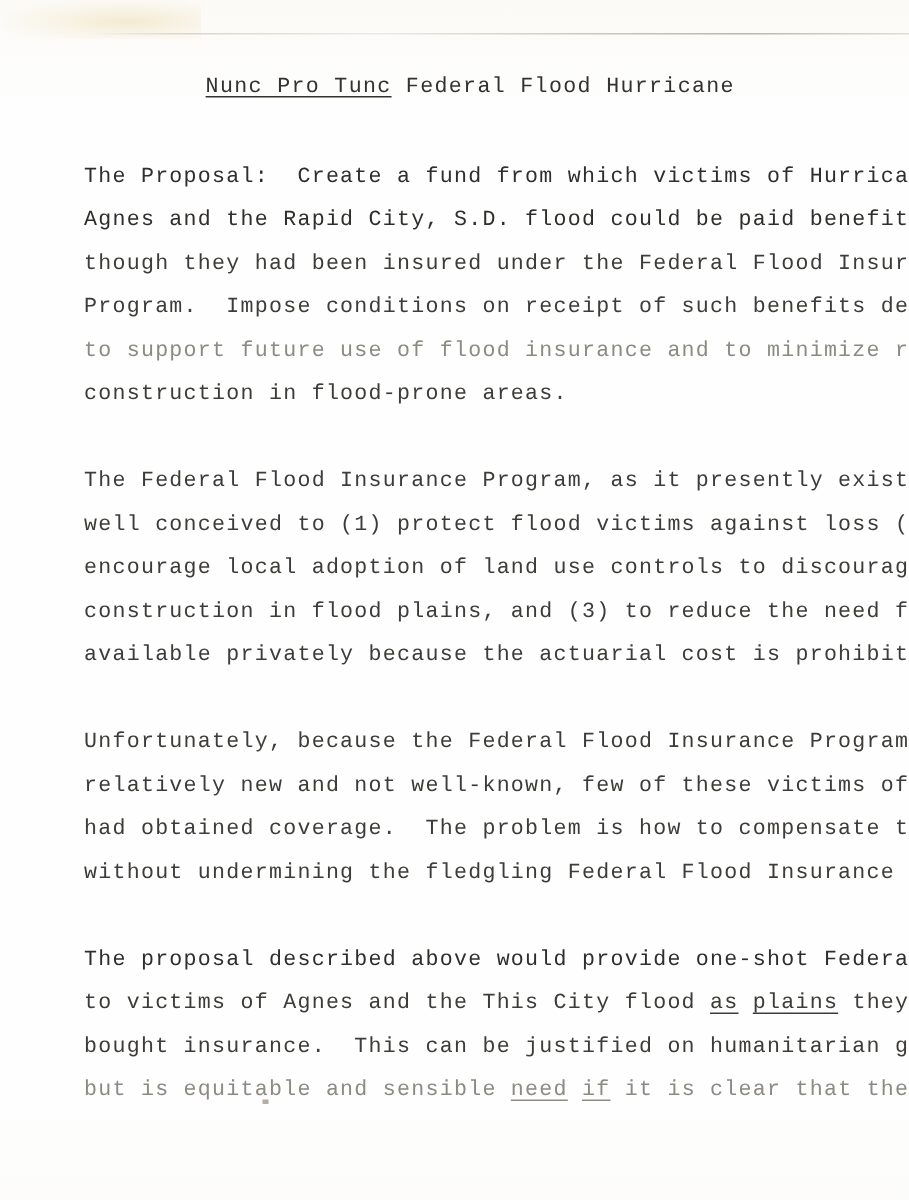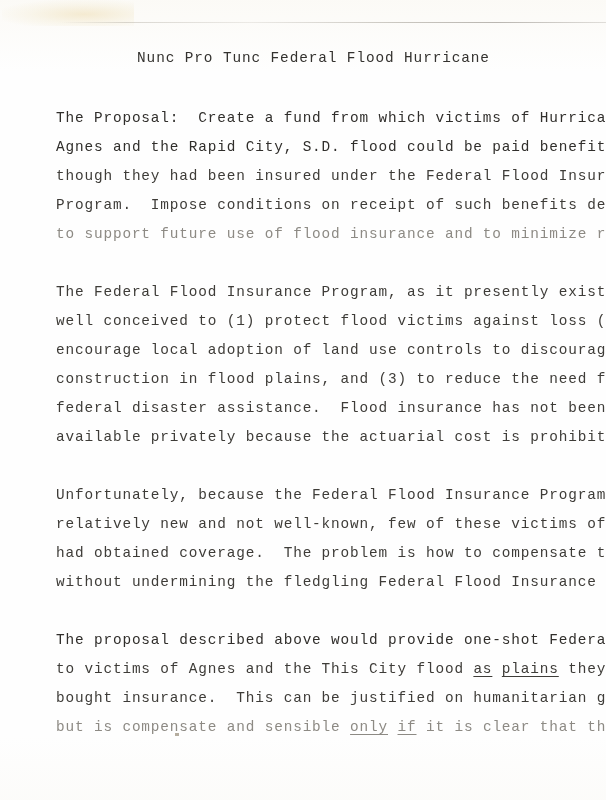--- a/index.html
+++ b/index.html
@@ -76,20 +76,21 @@
     top: 50px;
     left: 0;
     width: 606px;
     text-align: center;
     font-size: 14.4px;
     letter-spacing: 0.9px;
     color: #34322f;
     white-space: pre;
   }
   #title .u {
+    text-decoration: underline;
     text-underline-offset: 3px;
     text-decoration-thickness: 1px;
     padding-left: 21px;
   }
 
   #body {
     position: absolute;
     top: 104px;
     left: 56px;
     width: 550px;
@@ -132,36 +133,36 @@
 
   <div id="title"><span class="u">Nunc Pro Tunc</span><span> Federal Flood Hurricane</span></div>
 
   <div id="body">
       <div class="para">
         <div class="line ink-dark">The Proposal:  Create a fund from which victims of Hurricane</div>
         <div class="line ink-dark">Agnes and the Rapid City, S.D. flood could be paid benefits as</div>
         <div class="line ink-normal">though they had been insured under the Federal Flood Insurance</div>
         <div class="line ink-normal">Program.  Impose conditions on receipt of such benefits designed</div>
         <div class="line ink-light">to support future use of flood insurance and to minimize re-</div>
+        <div class="line ink-normal">construction in flood-prone areas.</div>
       </div>
       <div class="para">
         <div class="line ink-normal">The Federal Flood Insurance Program, as it presently exists, is</div>
         <div class="line ink-normal">well conceived to (1) protect flood victims against loss (2)</div>
         <div class="line ink-normal">encourage local adoption of land use controls to discourage new</div>
         <div class="line ink-normal">construction in flood plains, and (3) to reduce the need for</div>
-        <div class="line ink-normal">federal disaster assistance.  Flood insurance has not been</div>
         <div class="line ink-normal">available privately because the actuarial cost is prohibitive.</div>
       </div>
       <div class="para">
         <div class="line ink-normal">Unfortunately, because the Federal Flood Insurance Program is</div>
         <div class="line ink-normal">relatively new and not well-known, few of these victims of Agnes</div>
         <div class="line ink-normal">had obtained coverage.  The problem is how to compensate them</div>
         <div class="line ink-normal">without undermining the fledgling Federal Flood Insurance Program.</div>
       </div>
       <div class="para">
         <div class="line ink-dark">The proposal described above would provide one-shot Federal assistance</div>
         <div class="line ink-normal"><span>to victims of Agnes and the This City flood </span><span class="u">as</span><span> </span><span class="u">plains</span><span> they had</span></div>
         <div class="line ink-normal">bought insurance.  This can be justified on humanitarian grounds,</div>
-        <div class="line ink-light"><span>but is compensate and sensible </span><span class="u">only</span><span> </span><span class="u">if</span><span> it is clear that the uninsured</span></div>
+        <div class="line ink-light"><span>but is equitable and sensible </span><span class="u">need</span><span> </span><span class="u">if</span><span> it is clear that the uninsured</span></div>
       </div>
     </div>
 
 </div>
 
 </body></html>

